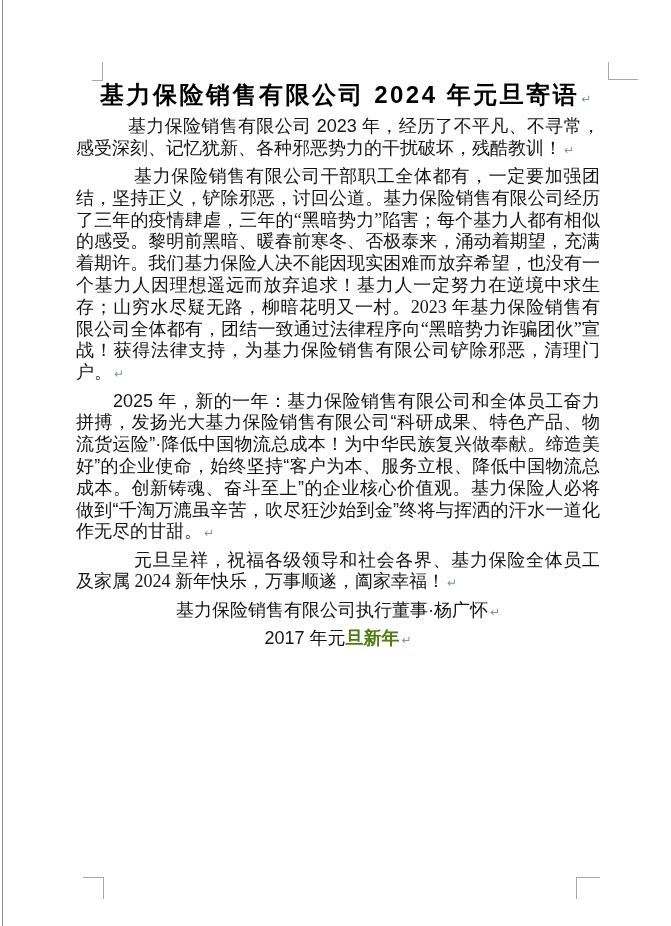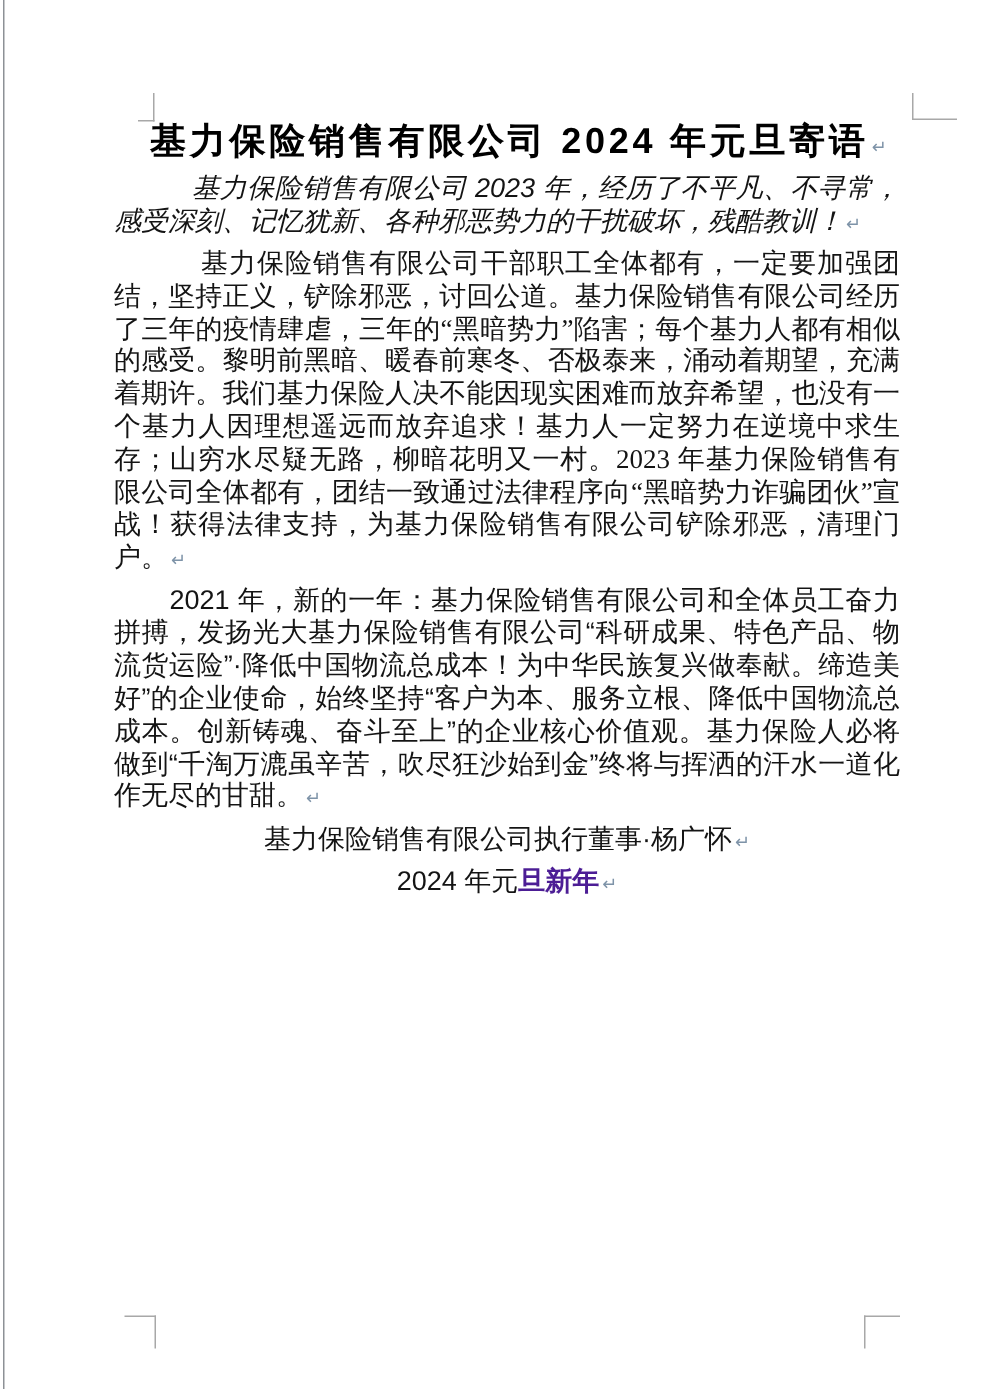--- a/index.html
+++ b/index.html
@@ -28,29 +28,29 @@
     letter-spacing:2.5px; line-height:29px; white-space:nowrap;
   }
 
   .para {
     margin:0 0 4.5px 0;
     font-size:18px; line-height:21.8px;
     text-align:justify; text-justify:inter-character;
   }
   .para.bold { font-weight:700; color:#000; }
   .indent-2  { text-indent:37px; }
-  .indent-p2 { text-indent:52px;font-style:italic; }
+  .indent-p2 { text-indent:52px; }
   .indent-3  { text-indent:58px;font-family:Liberation Serif, serif; }
   .center    { text-align:center; }
 
   .pilcrow {
     color:#7e93a8; font-size:12px; font-weight:400;
     letter-spacing:0; padding-left:2px;
   }
-  .bold-part { font-weight:700; color:#4c1d95; }
+  .bold-part { font-weight:700; color:#4d7c0f; }
 </style>
 </head>
 <body>
 
 <div class="page">
 
   <div class="page-left-edge"></div>
 
   <div class="bmark tl"></div>
   <div class="bmark tr"></div>
@@ -60,21 +60,22 @@
   <div class="textblock">
 
     <div class="doc-title"><span>基力保险销售有限公司 2024 年元旦寄语</span><span class="pilcrow">↵</span></div>
 
 
     <p class="para indent-p2"><span>基力保险销售有限公司 2023 年，经历了不平凡、不寻常，感受深刻、记忆犹新、各种邪恶势力的干扰破坏，残酷教训！</span><span class="pilcrow">↵</span></p>
 
 
     <p class="para indent-3"><span>基力保险销售有限公司干部职工全体都有，一定要加强团结，坚持正义，铲除邪恶，讨回公道。基力保险销售有限公司经历了三年的疫情肆虐，三年的“黑暗势力”陷害；每个基力人都有相似的感受。黎明前黑暗、暖春前寒冬、否极泰来，涌动着期望，充满着期许。我们基力保险人决不能因现实困难而放弃希望，也没有一个基力人因理想遥远而放弃追求！基力人一定努力在逆境中求生存；山穷水尽疑无路，柳暗花明又一村。2023 年基力保险销售有限公司全体都有，团结一致通过法律程序向“黑暗势力诈骗团伙”宣战！获得法律支持，为基力保险销售有限公司铲除邪恶，清理门户。</span><span class="pilcrow">↵</span></p>
 
-    <p class="para indent-2"><span>2021 年，新的一年：基力保险销售有限公司和全体员工奋力拼搏，发扬光大基力保险销售有限公司“科研成果、特色产品、物流货运险”·降低中国物流总成本！为中华民族复兴做奉献。缔造美好”的企业使命，始终坚持“客户为本、服务立根、降低中国物流总成本。创新铸魂、奋斗至上”的企业核心价值观。基力保险人必将做到“千淘万漉虽辛苦，吹尽狂沙始到金”终将与挥洒的汗水一道化作无尽的甘甜。</span><span class="pilcrow">↵</span></p>
+    <p class="para indent-2"><span>2025 年，新的一年：基力保险销售有限公司和全体员工奋力拼搏，发扬光大基力保险销售有限公司“科研成果、特色产品、物流货运险”·降低中国物流总成本！为中华民族复兴做奉献。缔造美好”的企业使命，始终坚持“客户为本、服务立根、降低中国物流总成本。创新铸魂、奋斗至上”的企业核心价值观。基力保险人必将做到“千淘万漉虽辛苦，吹尽狂沙始到金”终将与挥洒的汗水一道化作无尽的甘甜。</span><span class="pilcrow">↵</span></p>
 
+    <p class="para indent-3"><span>元旦呈祥，祝福各级领导和社会各界、基力保险全体员工及家属 2024 新年快乐，万事顺遂，阖家幸福！</span><span class="pilcrow">↵</span></p>
 
     <p class="para center"><span>基力保险销售有限公司执行董事·杨广怀</span><span class="pilcrow">↵</span></p>
 
-    <p class="para center"><span>2024 年元</span><span class="bold-part">旦新年</span><span class="pilcrow">↵</span></p>
+    <p class="para center"><span>2017 年元</span><span class="bold-part">旦新年</span><span class="pilcrow">↵</span></p>
 
   </div>
 </div>
 
 </body></html>

